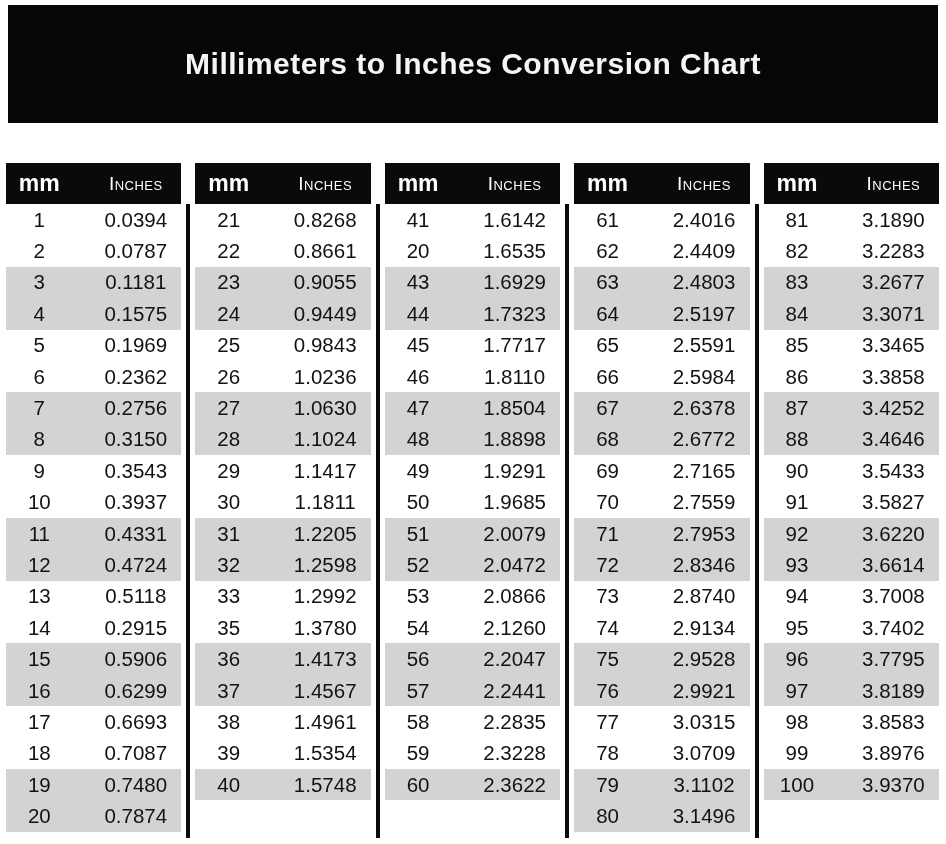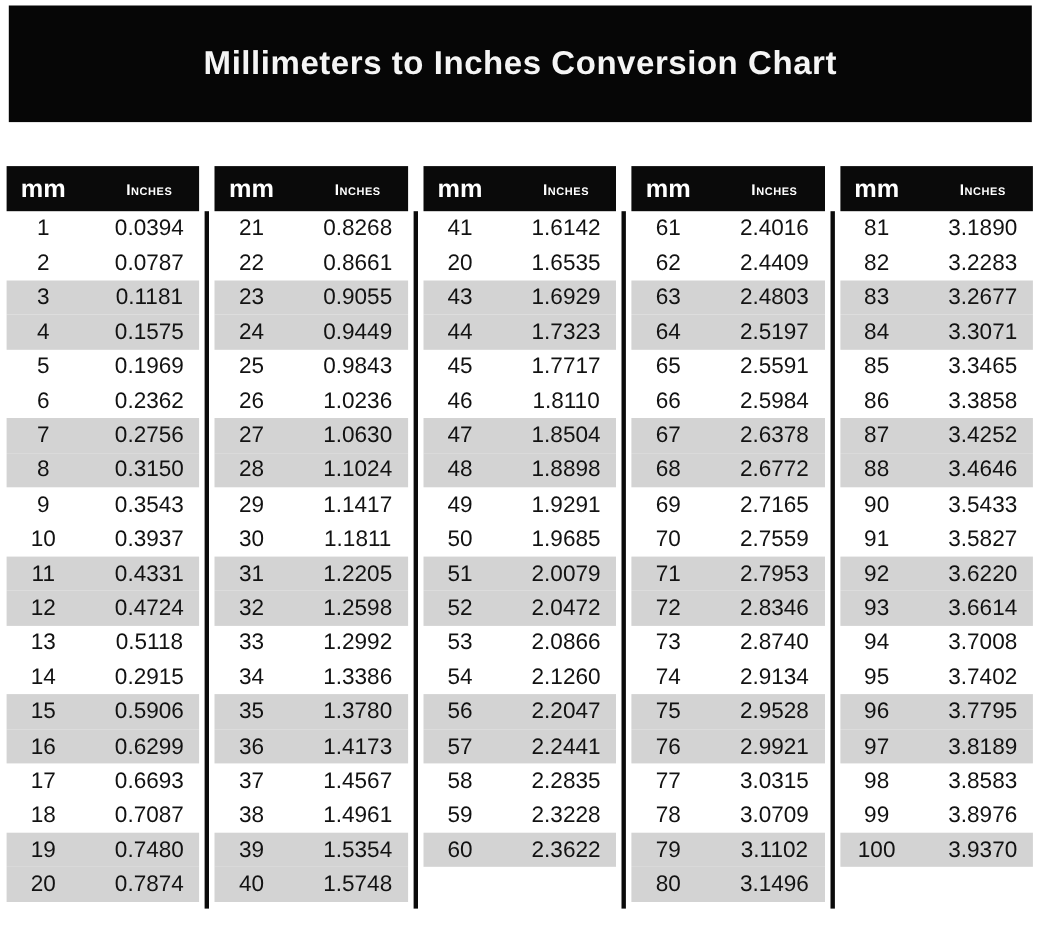--- a/index.html
+++ b/index.html
@@ -6,21 +6,21 @@
     margin: 0;
     padding: 0;
     width: 946px;
     height: 844px;
     background: #ffffff;
     overflow: hidden;
     font-family: "Liberation Sans", sans-serif;
   }
   .banner {
     margin: 5px 8px 0 8px;
-    height: 106px;
+    height: 118px;
     background: #060606;
     display: flex;
     align-items: center;
     justify-content: center;
   }
   .banner h1 {
     margin: 0;
     color: #f5f5f5;
     font-size: 30px;
     font-weight: bold;
@@ -45,22 +45,22 @@
   .h-mm {
     width: 38%;
     text-align: center;
     font-size: 23px;
     font-weight: bold;
   }
   .h-in {
     width: 52%;
     margin-left: 10%;
     text-align: center;
-    font-size: 14px;
-    font-weight: bold;
+    font-size: 19px;
+    font-weight: normal;
     font-variant: small-caps;
     letter-spacing: 0.5px;
   }
   .tbody .row {
     height: 31.4px;
     display: flex;
     align-items: center;
     font-size: 20.5px;
     color: #121212;
   }
@@ -236,24 +236,20 @@
         </div>
         <div class="row">
           <div class="c-mm">32</div>
           <div class="c-in">1.2598</div>
         </div>
         <div class="row">
           <div class="c-mm">33</div>
           <div class="c-in">1.2992</div>
         </div>
         <div class="row">
-          <div class="c-mm">34</div>
-          <div class="c-in">1.3386</div>
-        </div>
-        <div class="row">
           <div class="c-mm">35</div>
           <div class="c-in">1.3780</div>
         </div>
         <div class="row">
           <div class="c-mm">36</div>
           <div class="c-in">1.4173</div>
         </div>
         <div class="row">
           <div class="c-mm">37</div>
           <div class="c-in">1.4567</div>

